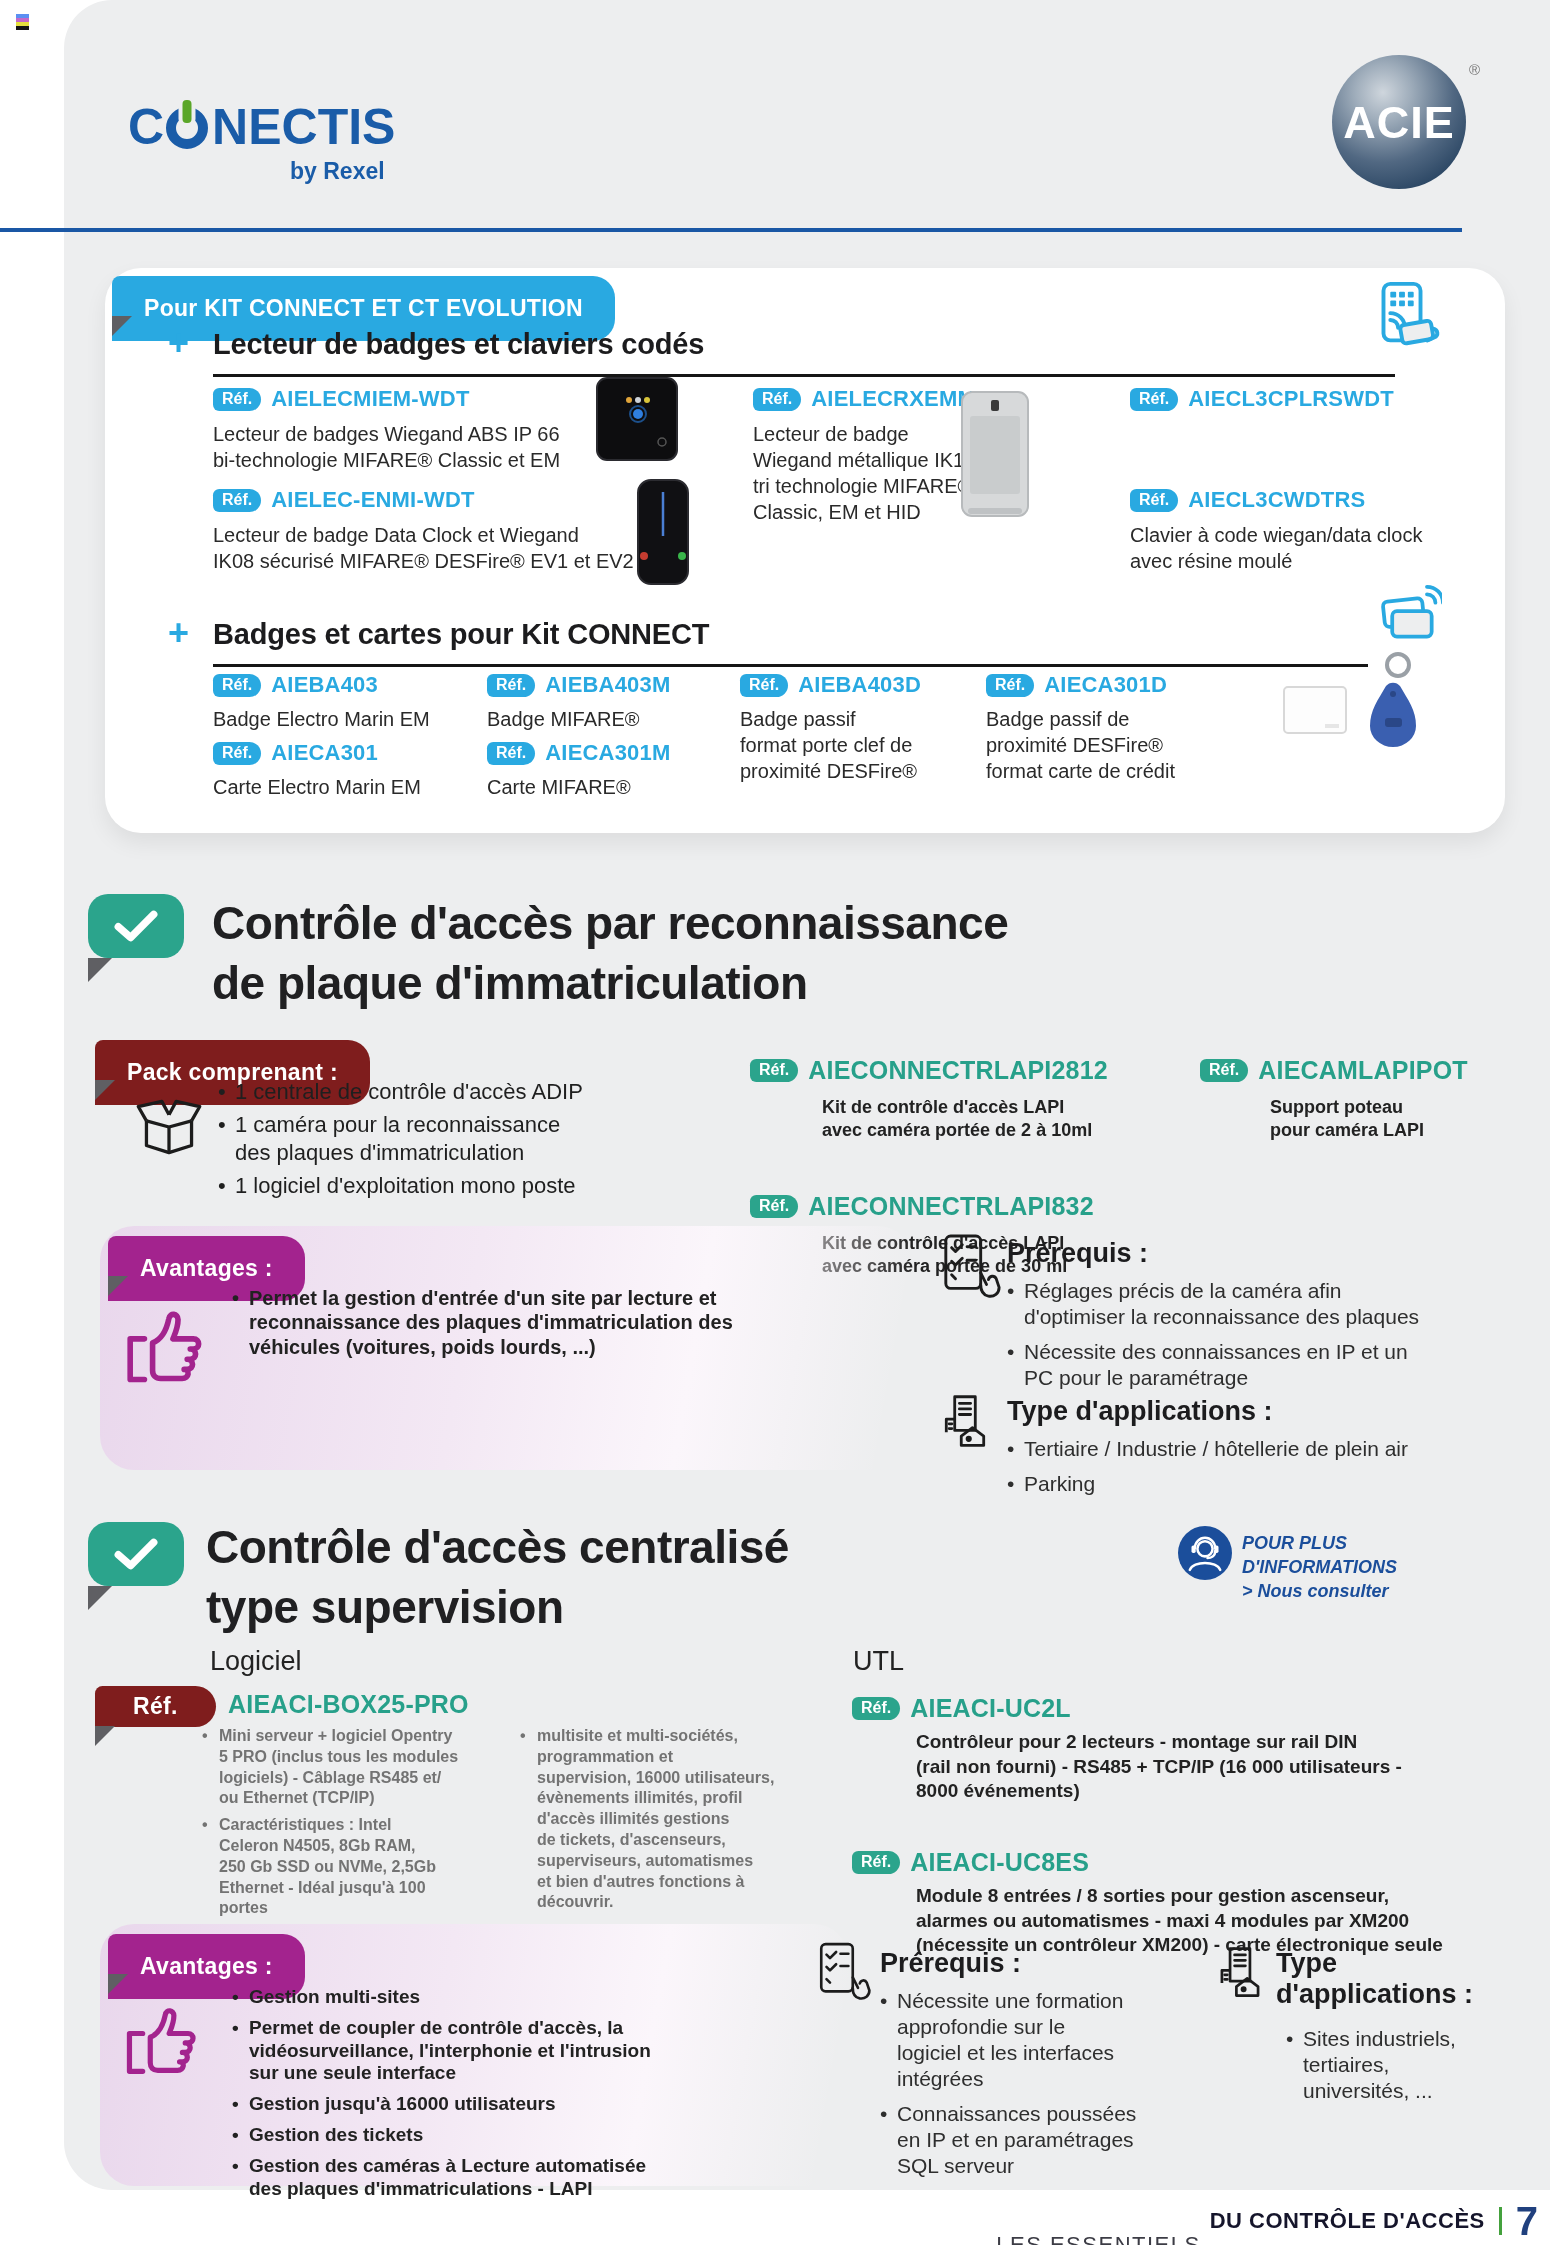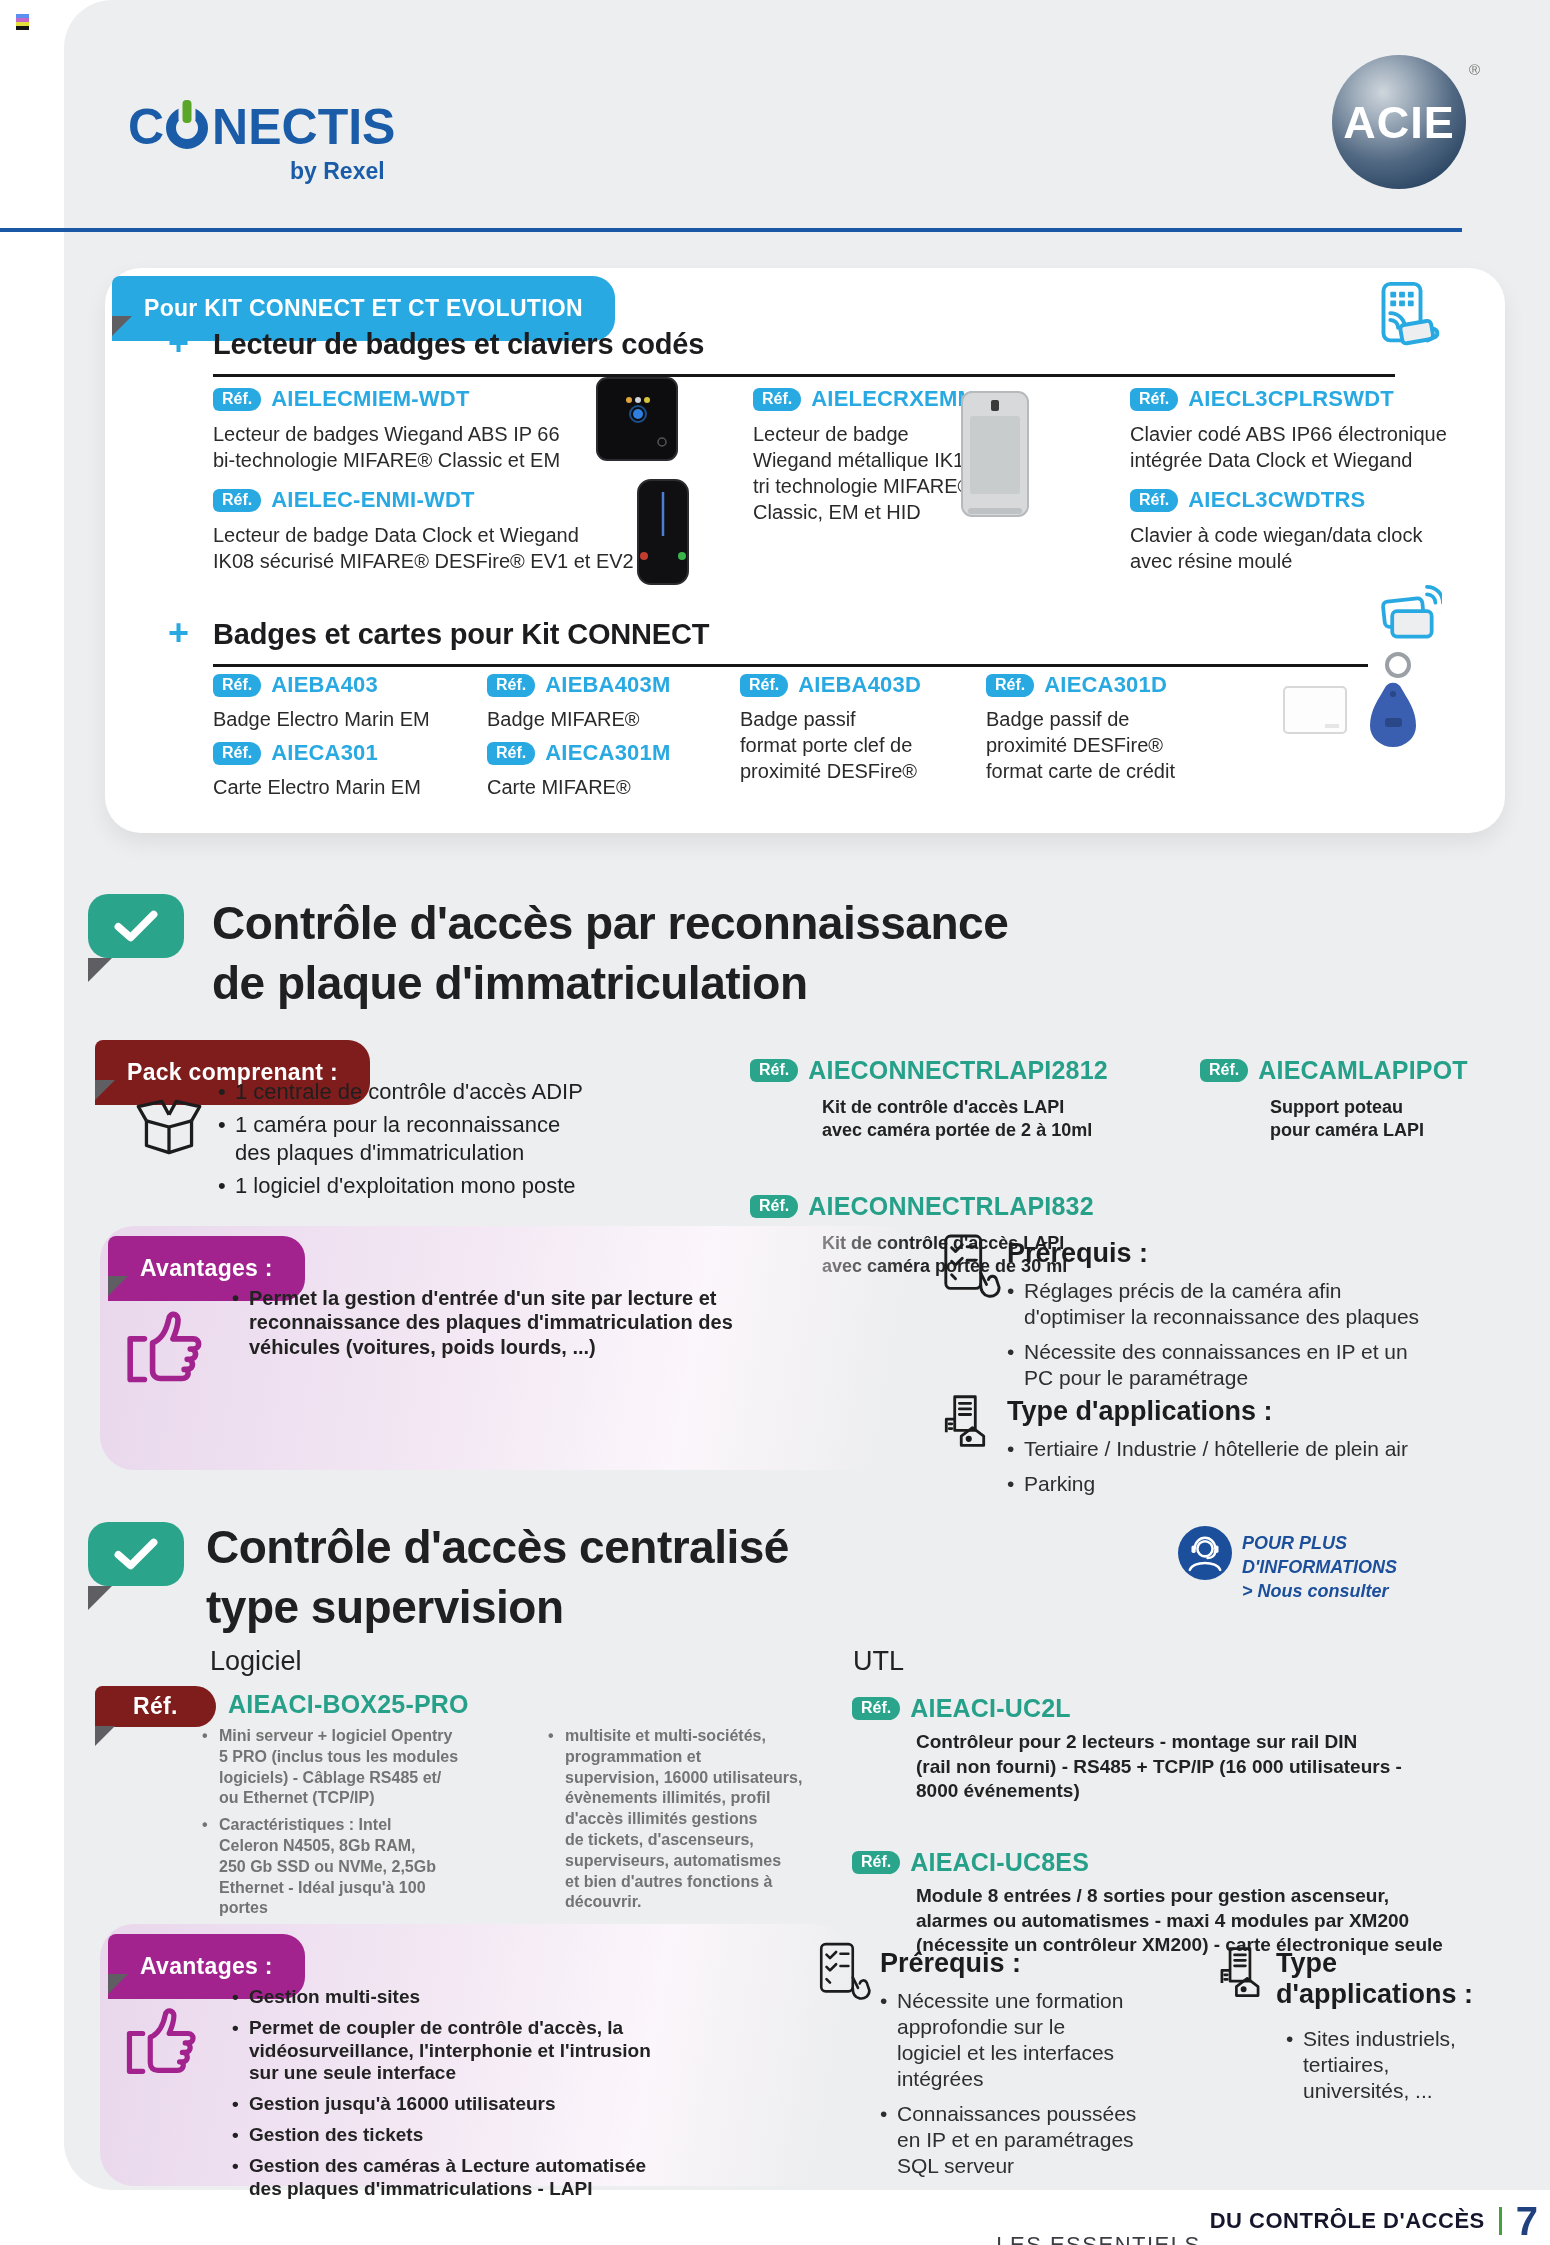--- a/index.html
+++ b/index.html
@@ -160,22 +160,20 @@
         <rect x="12" y="26" width="50" height="78" rx="3" fill="#c9cccd"></rect>
         <rect x="33" y="10" width="8" height="11" rx="2" fill="#3a3a3a"></rect>
         <rect x="10" y="118" width="54" height="6" rx="3" fill="#bfc2c4"></rect>
       </svg>
   </div>
 
   <div class="abs refrow" style="left:1130px;top:386px;">
     <span class="pill cyan">Réf.</span>
     <span class="code cyan">AIECL3CPLRSWDT</span>
   </div>
-  <div class="abs desc pre" style="left:1130px;top:421px;width:350px;">Clavier codé  ABS IP66 électronique
-intégrée Data Clock et Wiegand</div>
   <div class="abs refrow" style="left:1130px;top:487px;">
     <span class="pill cyan">Réf.</span>
     <span class="code cyan">AIECL3CWDTRS</span>
   </div>
   <div class="abs desc pre" style="left:1130px;top:522px;width:330px;">Clavier à code wiegan/data clock
 avec résine moulé</div>
 
   <span class="abs plus" style="left:168px;top:612px;">+</span>
   <div class="abs h2" style="left:213px;top:618px;">Badges et cartes pour Kit CONNECT</div>
   <div class="rule abs" style="left:213px;top:664px;width:1155px;"></div>
@@ -373,21 +371,21 @@
     <li class="pre">Mini serveur + logiciel Opentry
 5 PRO (inclus tous les modules
 logiciels) - Câblage RS485 et/
 ou Ethernet (TCP/IP)</li>
     <li class="pre">Caractéristiques : Intel
 Celeron N4505, 8Gb RAM,
 250 Gb SSD ou NVMe, 2,5Gb
 Ethernet - Idéal jusqu'à 100
 portes</li>
   </ul>
-  <ul class="bl collist abs" style="left:548px;top:1726px;width:335px;">
+  <ul class="bl collist abs" style="left:520px;top:1726px;width:335px;">
     <li class="pre">multisite et multi-sociétés,
 programmation et
 supervision, 16000 utilisateurs,
 évènements illimités, profil
 d'accès illimités gestions
 de tickets, d'ascenseurs,
 superviseurs, automatismes
 et bien d'autres fonctions à
 découvrir.</li>
   </ul>

